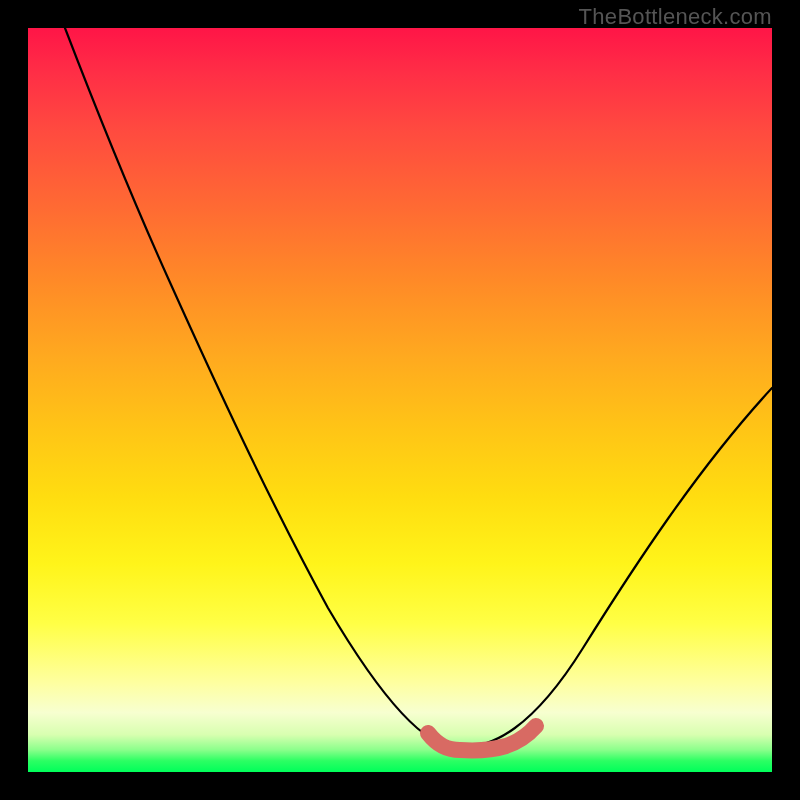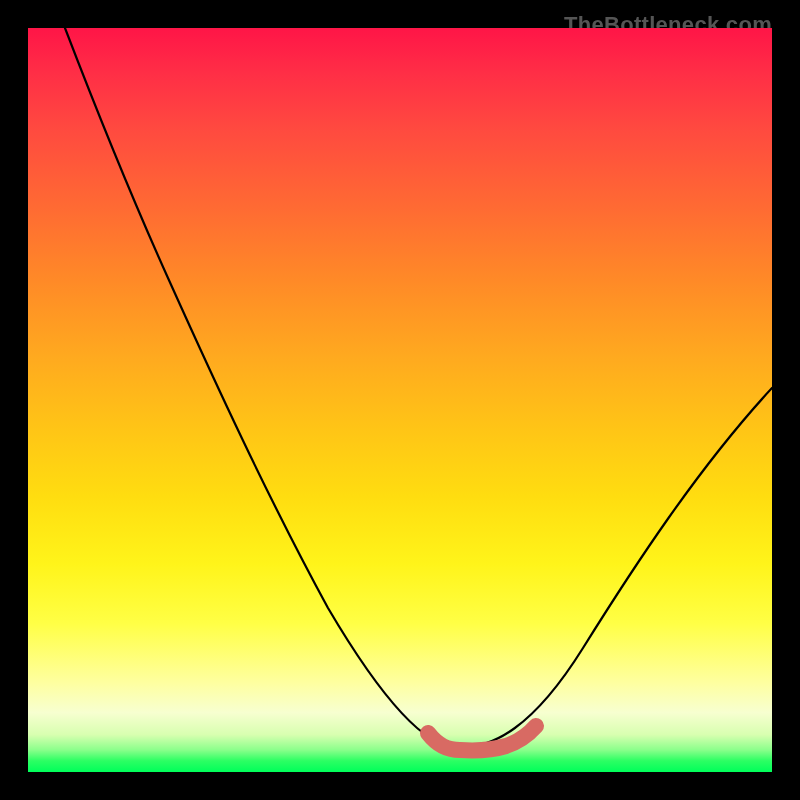--- a/index.html
+++ b/index.html
@@ -39,25 +39,25 @@
       #feffa0 88%,
       #f7ffd0 92%,
       #d8ffb0 95%,
       #8cff8c 97%,
       #2cff63 98.5%,
       #00ff5a 100%
     );
   }
   .watermark {
     position: absolute;
-    top: 12px;
+    top: 4px;
     right: 28px;
     color: #555;
     font-size: 22px;
-    font-weight: 700;
+    font-weight: 400;
     letter-spacing: 0.3px;
     user-select: none;
     margin-left: 8px;
   }
   svg.curve {
     position: absolute;
     inset: 0;
     width: 100%;
     height: 100%;
   }

